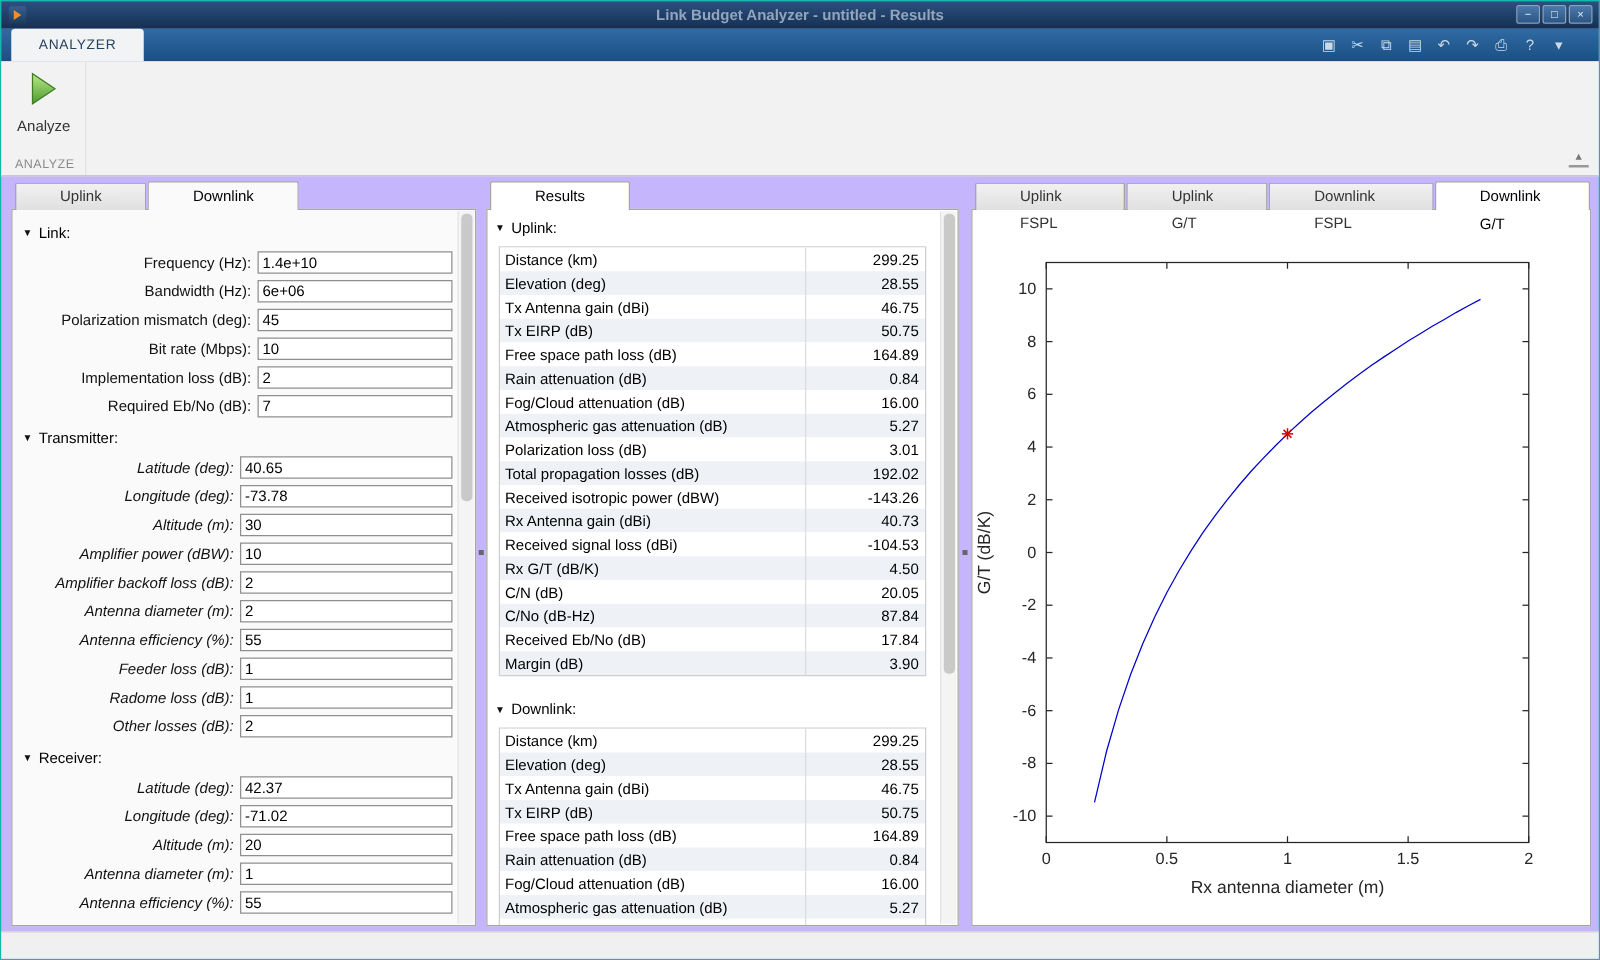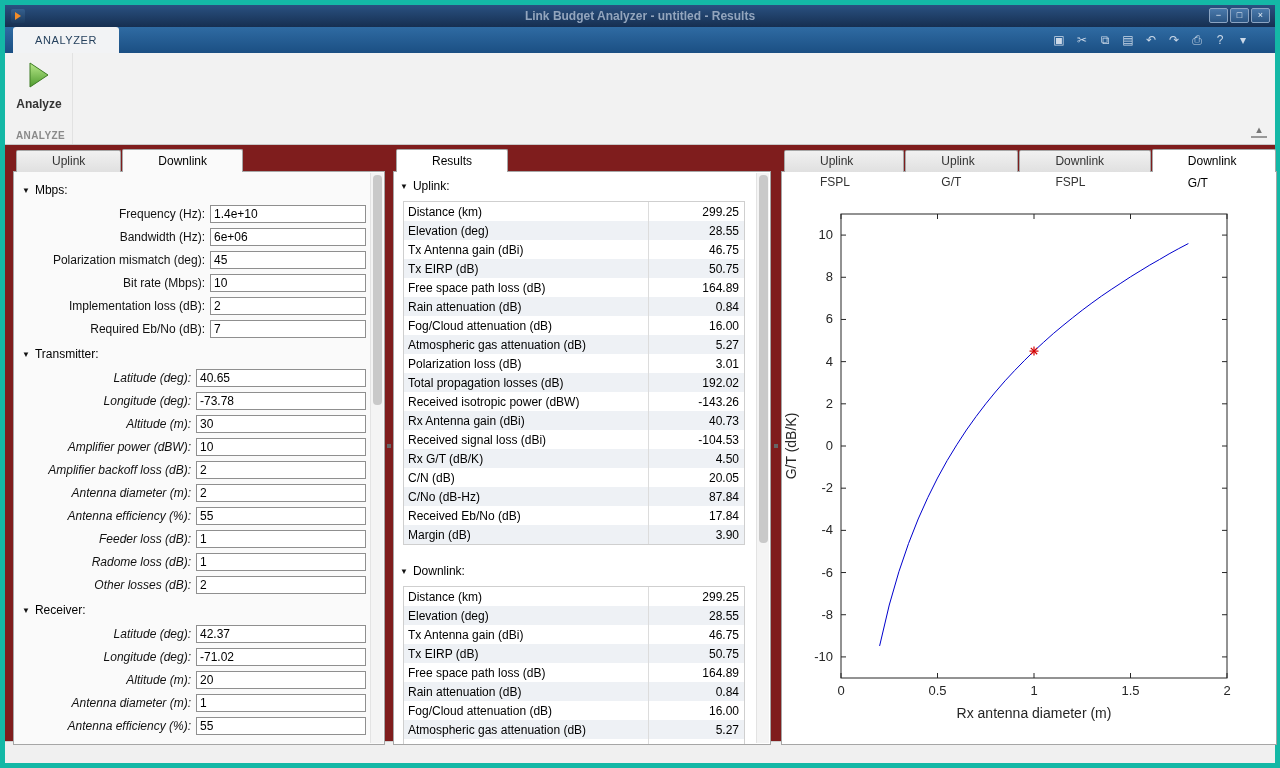--- a/index.html
+++ b/index.html
@@ -1,18 +1,18 @@
 <!DOCTYPE html>
 <html><head>
 <meta charset="utf-8">
 <style>
   * { margin:0; padding:0; box-sizing:border-box; }
   html,body { width:1280px; height:768px; overflow:hidden; }
   body { font-family:"Liberation Sans", sans-serif; background:#ececec; }
-  #window { position:absolute; inset:0; background:#7f1d1d; border:5px solid #14b8a6; }
+  #window { position:absolute; inset:0; background:#c4b5fd; border:1px solid #14b8a6; }
 
   
   .titlebar { position:absolute; left:0; top:0; right:0; height:22px;
     background:linear-gradient(#2a5181,#162f51); color:#93a5bd; font-size:12px;
     font-weight:bold; text-align:center; line-height:22px; }
   .app-icon { position:absolute; left:6px; top:4px; width:14px; height:14px; border-radius:2px;
     background:linear-gradient(#35608f,#1c3a5e); }
   .app-icon::after { content:""; position:absolute; left:4px; top:3px; width:0; height:0;
     border-left:6px solid #f28c28; border-top:4px solid transparent; border-bottom:4px solid transparent; }
   .win-controls { position:absolute; right:5px; top:3px; display:flex; gap:2px; }
@@ -23,21 +23,21 @@
   
   .ribbon-tabs { position:absolute; top:22px; left:0; right:0; height:26px;
     background:linear-gradient(#2f6ba3,#1b4f83);padding-left:24px; }
   .analyzer-tab { position:absolute; left:8px; top:0; height:26px; padding:0 22px;
     background:#f2f3f5; color:#27425e; font-size:11px; letter-spacing:.6px;
     line-height:26px; border-radius:3px 3px 0 0; }
   .qat { position:absolute; right:22px; top:3px; display:flex; gap:3px; }
   .qat-btn { width:20px; height:20px; color:#ccd9e8; font-size:12px; text-align:center;
     line-height:20px; border-radius:2px; }
   .ribbon-body { position:absolute; top:48px; left:0; right:0; height:92px;
-    background:#f2f2f2; border-bottom:1px solid #c8c8c8;font-weight:bold; }
+    background:#f2f2f2; border-bottom:1px solid #c8c8c8; }
   .analyze-group { position:absolute; left:0; top:0; bottom:0; width:68px; border-right:1px solid #e2e2e2; }
   .analyze-btn { position:absolute; left:10px; top:8px; width:48px; height:62px; text-align:center; }
   .analyze-label { font-size:12px; color:#333; margin-top:4px; }
   .ribbon-section-label { position:absolute; left:11px; bottom:3px; font-size:10px;
     color:#8a8a8a; letter-spacing:.4px; }
   .collapse-btn { position:absolute; right:8px; bottom:6px; width:16px; height:14px;
     color:#777; font-size:10px; text-align:center; line-height:12px; border-bottom:2px solid #999; }
   .collapse-btn::after { content:"▴"; }
 
   
@@ -148,21 +148,21 @@
 
   <div class="panel" id="left-panel">
     <div class="tabbar gray" id="left-tabs">
         <div class="tab">Uplink</div>
         <div class="tab active">Downlink</div>
       </div>
     <div class="pbody left-body">
       <div id="form-root">
           <div class="fsection-header">
             <span class="tri">▼</span>
-            <span class="fsection-title">Mbps:</span>
+            <span class="fsection-title">Link:</span>
           </div>
           <div class="frow sec-link">
             <label>Frequency (Hz):</label>
             <input type="text" value="1.4e+10" style="">
           </div>
           <div class="frow sec-link">
             <label>Bandwidth (Hz):</label>
             <input type="text" value="6e+06" style="">
           </div>
           <div class="frow sec-link">

